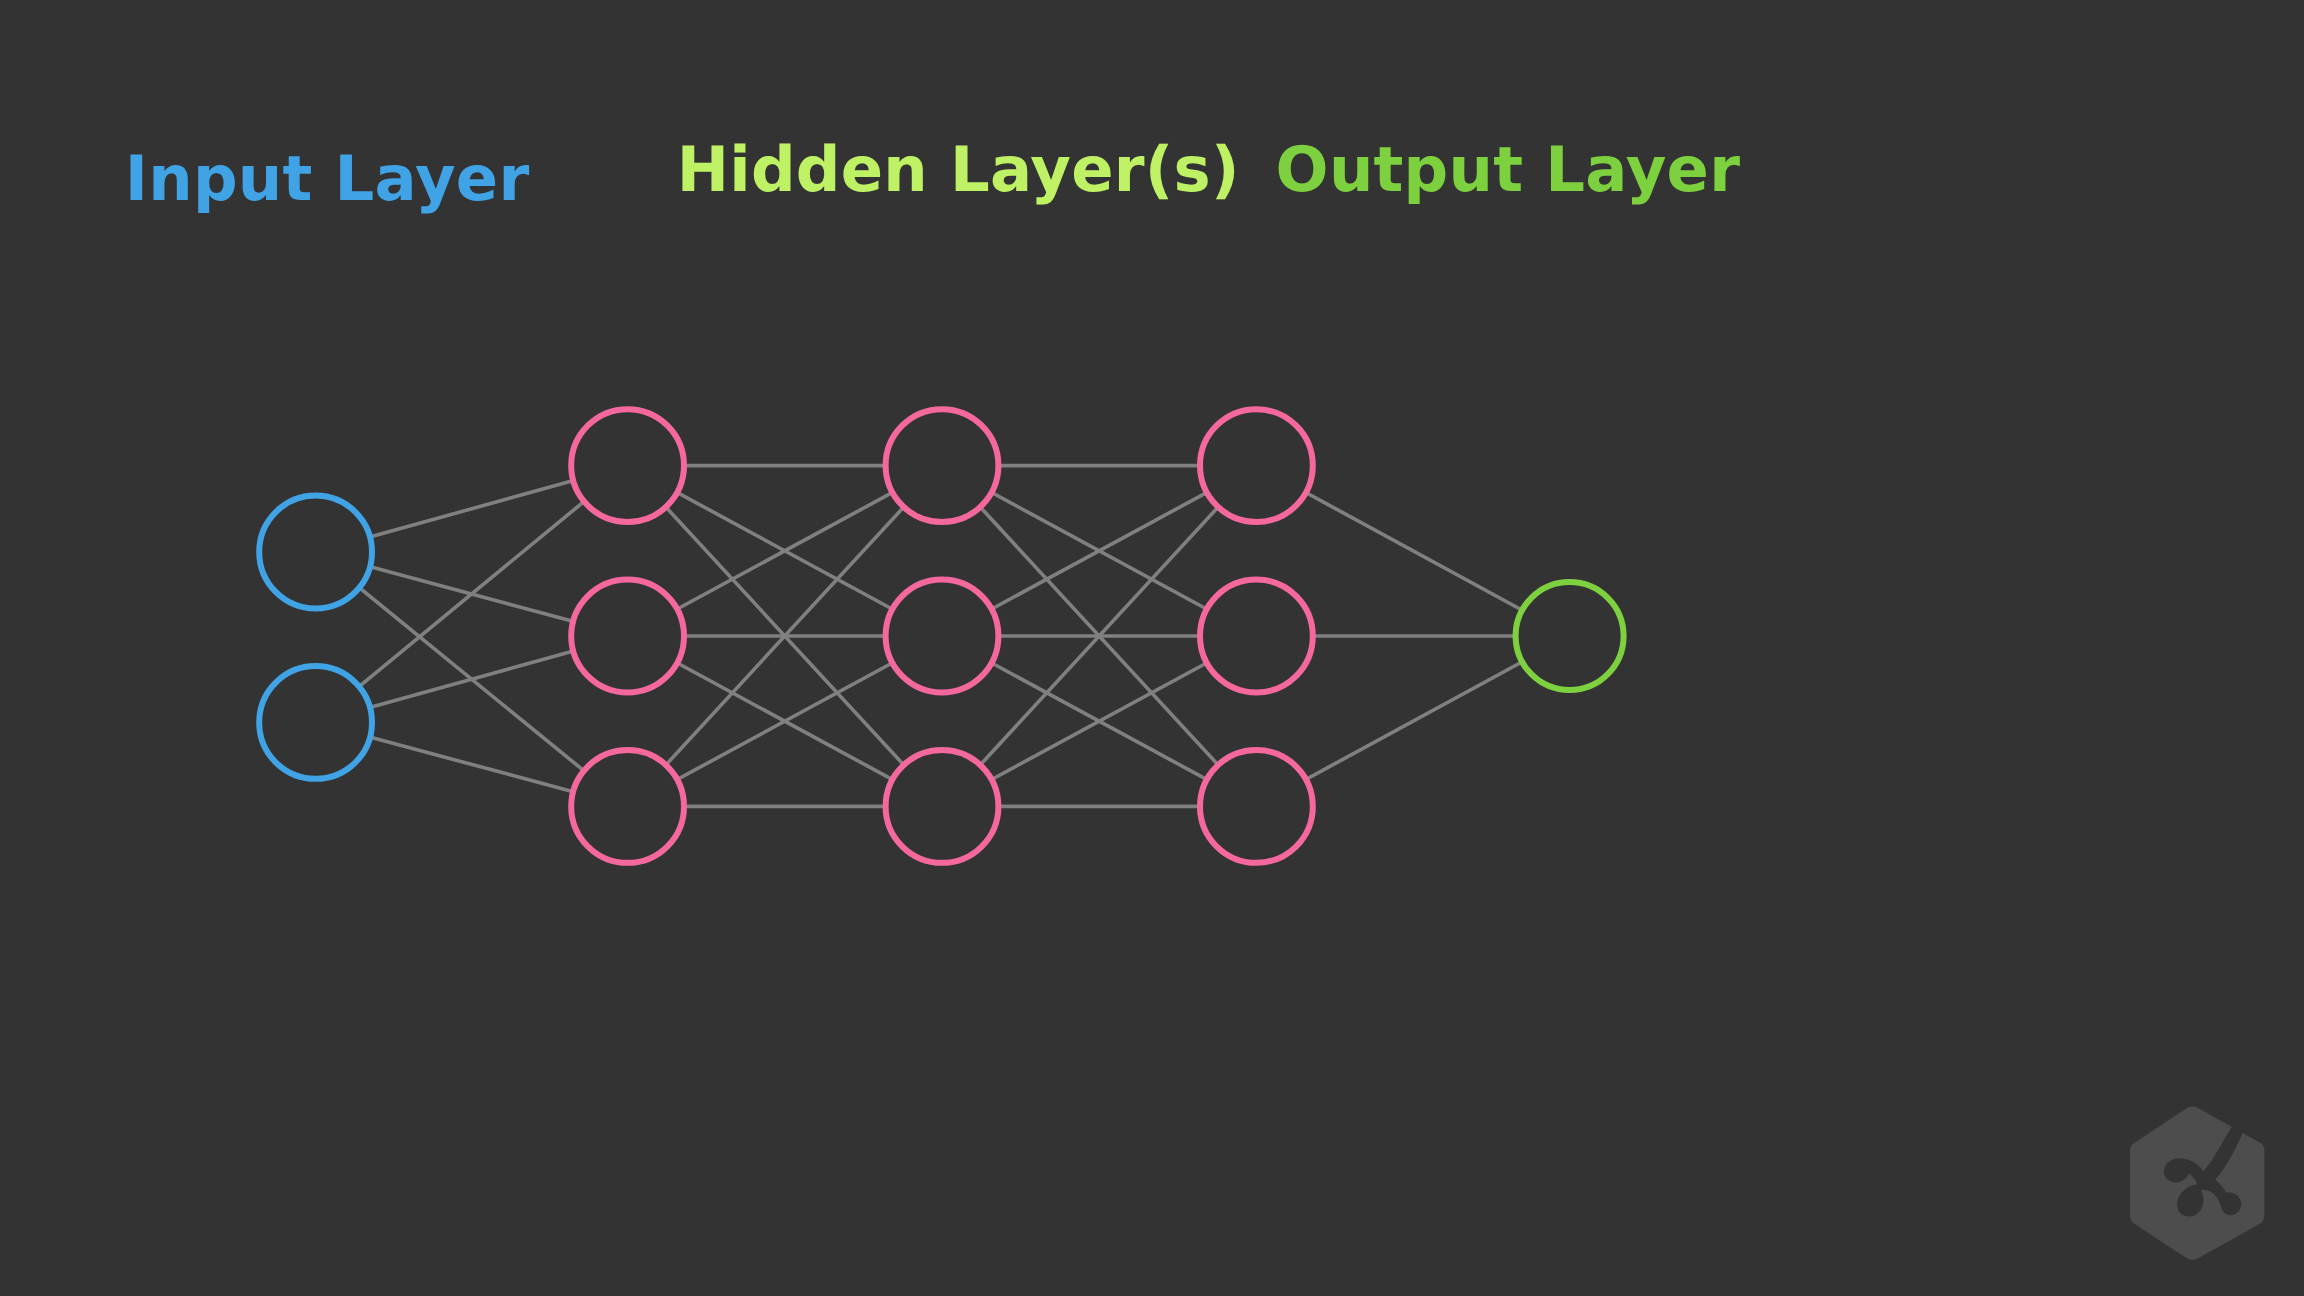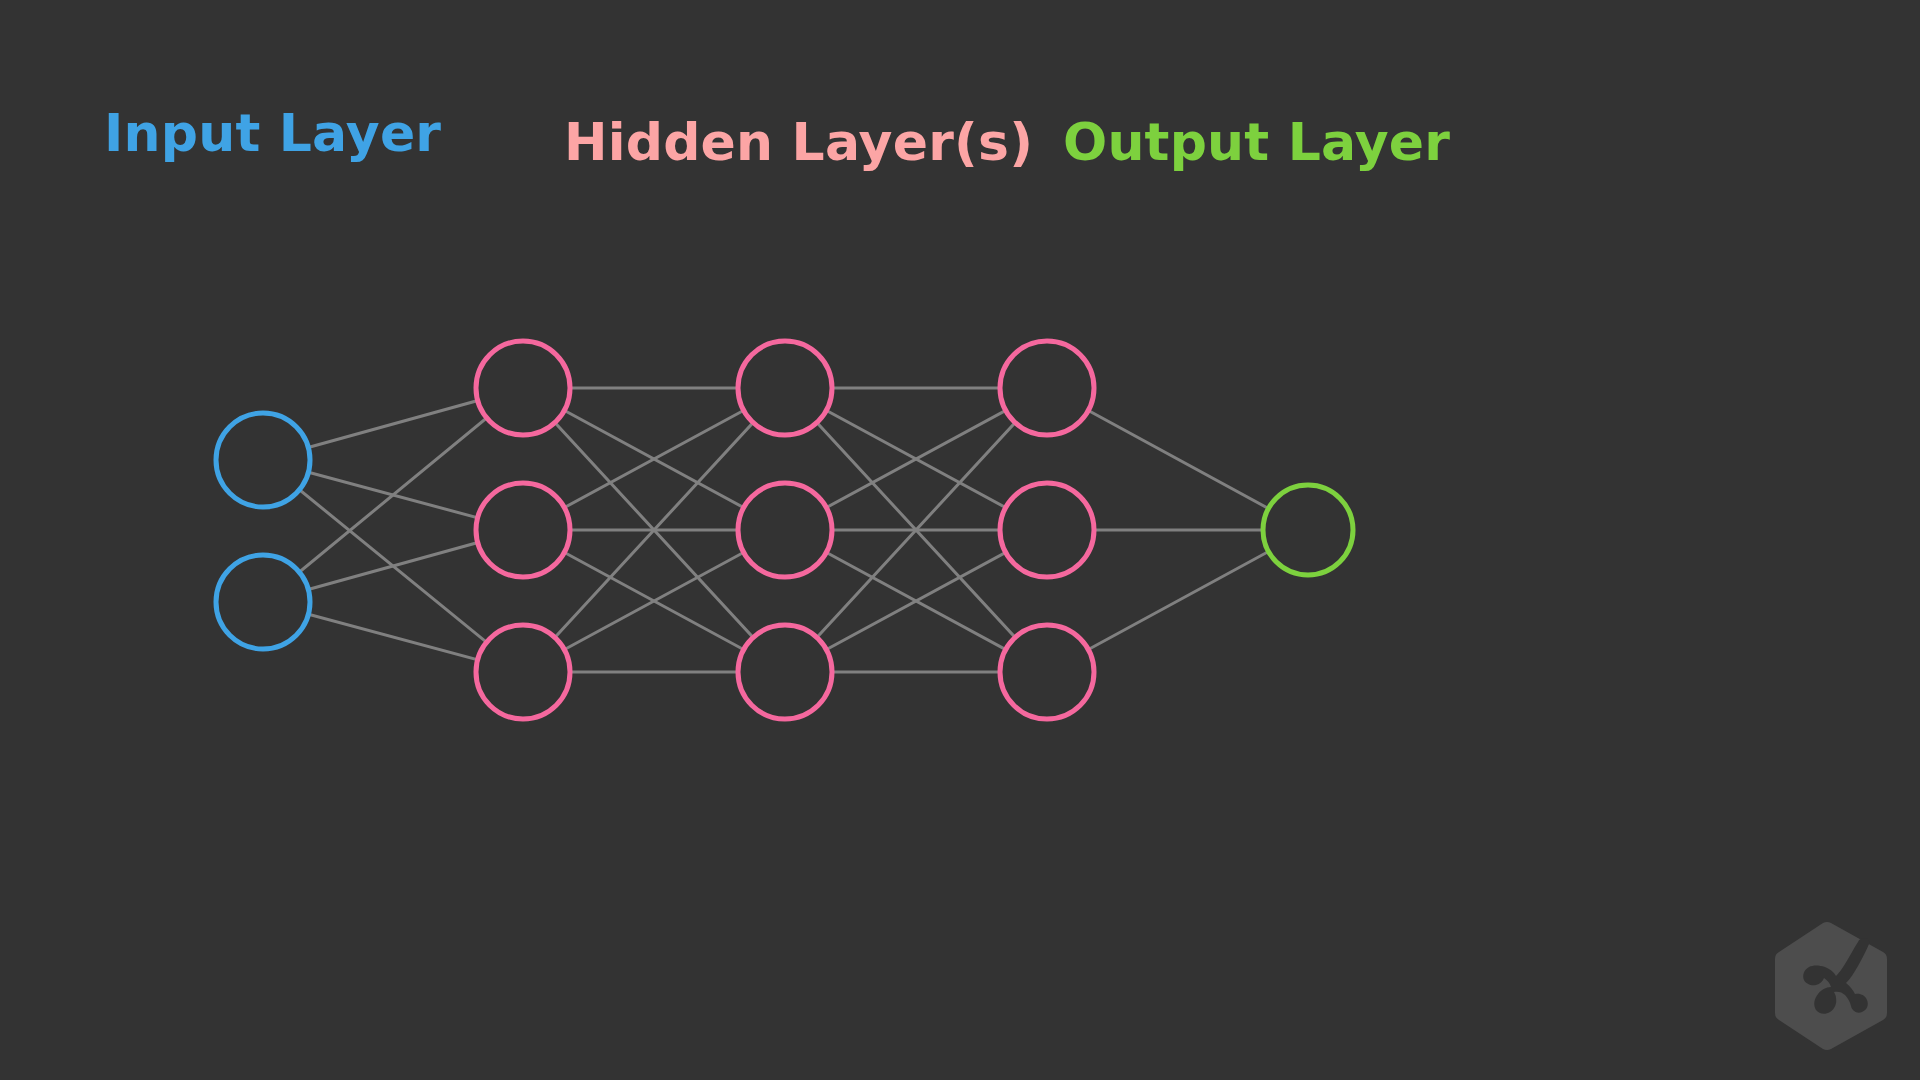--- a/index.html
+++ b/index.html
@@ -24,21 +24,21 @@
   }
   .layer-label {
     position: absolute;
     font-family: "DejaVu Sans", "Liberation Sans", sans-serif;
     font-weight: bold;
     font-size: 52px;
     letter-spacing: 0.2px;
     white-space: nowrap;
     line-height: 1;
   }
-  #label-input  { left: 104px;  top: 107px; }
+  #label-input  { left: 104px;  top: 124px; }
   #label-hidden { left: 564px;  top: 116px; }
   #label-output { left: 1063px; top: 116px; }
 
   #watermark {
     position: absolute;
     left: 1772px;
     top: 920px;
     width: 118px;
     height: 132px;
     opacity: 1;
@@ -90,21 +90,21 @@
         <circle cx="785" cy="672" r="47" fill="#333333" stroke="#F5689E" stroke-width="5"></circle>
         <circle cx="1047" cy="388" r="47" fill="#333333" stroke="#F5689E" stroke-width="5"></circle>
         <circle cx="1047" cy="530" r="47" fill="#333333" stroke="#F5689E" stroke-width="5"></circle>
         <circle cx="1047" cy="672" r="47" fill="#333333" stroke="#F5689E" stroke-width="5"></circle>
         <circle cx="1308" cy="530" r="45" fill="#333333" stroke="#7DD13E" stroke-width="5"></circle>
       </g>
   </svg>
 
   <div class="layer-label" id="label-input" style="color: rgb(63, 163, 229);">Input Layer</div>
 
-  <div class="layer-label" id="label-hidden" style="color: #fca5a5;">Hidden Layer(s)</div>
+  <div class="layer-label" id="label-hidden" style="color: #bef264;">Hidden Layer(s)</div>
 
   <div class="layer-label" id="label-output" style="color: rgb(125, 209, 62);">Output Layer</div>
 
   <svg id="watermark" viewBox="0 0 118 132" xmlns="http://www.w3.org/2000/svg">
     <path d="M59 3 L111 32 Q115 34 115 39 L115 93 Q115 98 111 100 L59 129 Q55 131 51 129 L7 100 Q3 98 3 93 L3 39 Q3 34 7 32 L51 3 Q55 1 59 3 Z" fill="#4d4d4d"></path>
     <path d="M86 22
              C82 28 78 36 73 44
              C70 49 67 53 64 56
              C62 52 58 49 53 47
              C47 45 41 45 37 47

